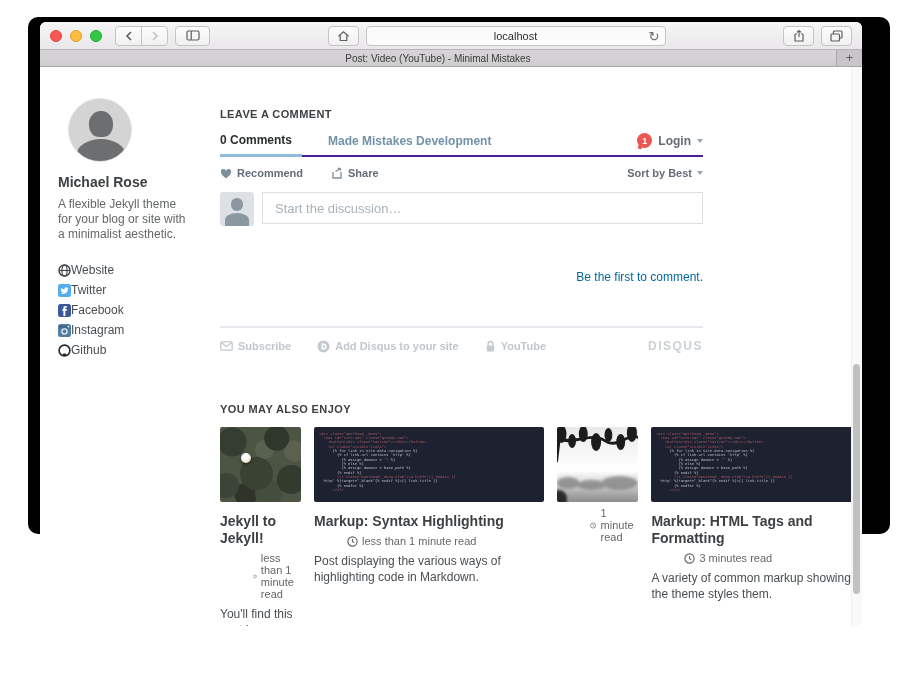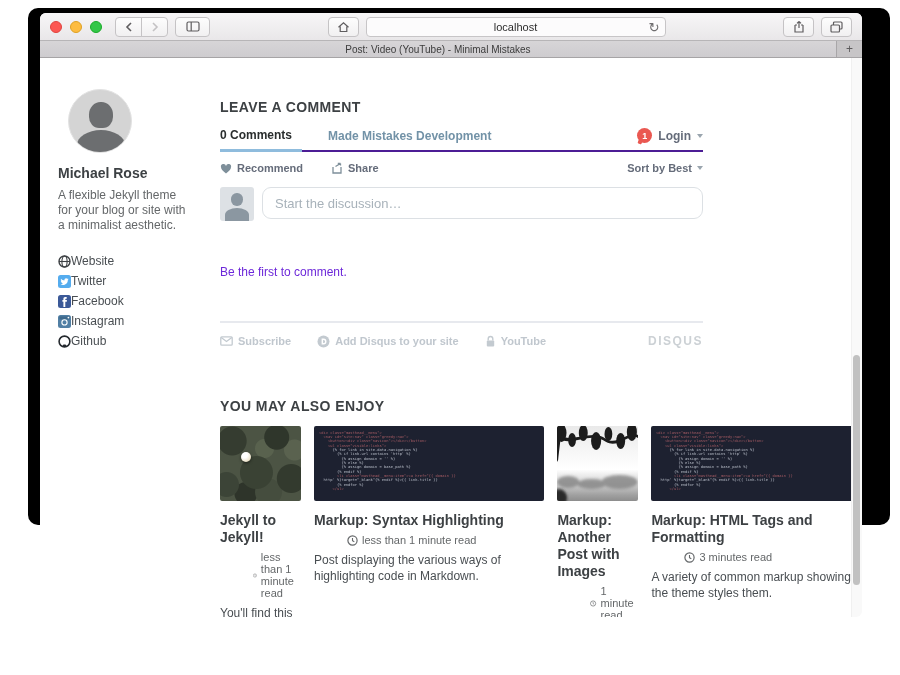--- a/index.html
+++ b/index.html
@@ -1,21 +1,21 @@
 <!DOCTYPE html>
 <html><head>
 <meta charset="utf-8">
 <style>
   * { box-sizing: border-box; margin: 0; padding: 0; }
   html,body { width:900px; height:675px; background:#fff; overflow:hidden;
     font-family:"Liberation Sans","DejaVu Sans",sans-serif; }
   .stage { position:relative; width:900px; height:675px; background:#fff; }
 
   
-  .shadow { position:absolute; left:28px; top:8px; width:862px; height:517px;
+  .shadow { position:absolute; left:28px; top:17px; width:862px; height:517px;
     background:#000; border-radius:10px; }
   .window { position:absolute; left:12px; top:5px; width:822px; height:604px;
     border-radius:6px; overflow:hidden; background:#fff; display:flex; flex-direction:column; }
 
   
   .titlebar { flex:none; height:28px; background:linear-gradient(#f7f6f7,#e9e7e9);
     border-bottom:1px solid #b7b5b7; display:flex; align-items:center; padding:0 10px; gap:7px; }
   .traffic { display:flex; gap:8px; margin-right:6px; }
   .tl { width:12px; height:12px; border-radius:50%; }
   .tl-red { background:#fc5753; border:1px solid #e0443e; }
@@ -59,21 +59,21 @@
   .avatar .body { position:absolute; left:8px; top:40px; width:48px; height:30px;
     border-radius:50% 50% 0 0; background:#6c6e70; }
   .author { margin-top:12px; font-size:14px; font-weight:bold; color:#3d4144; }
   .bio { margin-top:7px; font-size:12px; line-height:15px; color:#646769; width:130px; }
   .sb-links { margin-top:22px; display:flex; flex-direction:column; gap:8px; }
   .sb-link { display:flex; align-items:center; font-size:12px; color:#494e52; height:12px; }
   .sb-link svg { flex:none; display:block; }
 
   
   .main { flex:1; padding-top:0; }
-  .sec-heading { font-size:14px; font-weight:bold; letter-spacing:.4px; color:#3d4144; }
+  .sec-heading { font-size:11px; font-weight:bold; letter-spacing:.4px; color:#3d4144; }
   .comments { width:483px; margin-top:41px; }
   .dq-tabs { margin-top:13px; display:flex; align-items:center; border-bottom:2px solid #4c1d95;
     font-size:12px; font-weight:bold; }
   .dq-tab-active { color:#2a2e2e; padding:0 10px 7px 0; border-bottom:3px solid #8fbcdd; margin-bottom:-2px; }
   .dq-community { color:#7292a7; margin-left:26px; padding-bottom:7px; }
   .dq-login { margin-left:auto; display:flex; align-items:center; gap:6px; padding-bottom:7px; }
   .badge { position:relative; width:15px; height:15px; border-radius:50%; background:#ea5851;
     color:#fff; font-size:9px; font-weight:bold; display:flex; align-items:center; justify-content:center; }
   .badge:after { content:""; position:absolute; left:1px; bottom:-1px; width:4px; height:4px;
     background:#ea5851; border-radius:1px; transform:rotate(18deg); }
@@ -85,24 +85,24 @@
   .dq-tool { display:flex; align-items:center; gap:5px; }
   .dq-share { margin-left:28px; }
   .dq-sort { margin-left:auto; display:flex; align-items:center; gap:5px; }
   .dq-form { margin-top:13px; display:flex; gap:8px; }
   .dq-avatar { flex:none; width:34px; height:34px; border-radius:3px; background:#dde1e5;
     position:relative; overflow:hidden; }
   .dq-avatar .head { position:absolute; left:11px; top:6px; width:12px; height:13px;
     border-radius:48%; background:#8b97a1; }
   .dq-avatar .body { position:absolute; left:5px; top:21px; width:24px; height:14px;
     border-radius:50% 50% 0 0; background:#8b97a1; }
-  .dq-input { flex:1; height:32px; border:1px solid #dce0e4; border-radius:9px; background:#fff;
+  .dq-input { flex:1; height:32px; border:1px solid #dce0e4; border-radius:0; background:#fff;
     font-size:13px; color:#404040; padding:0 12px; font-family:"Liberation Sans","DejaVu Sans",sans-serif; }
   .dq-input::placeholder { color:#a8b2ba; }
-  .dq-empty { margin-top:44px; text-align:left; font-size:12px; color:#6d28d9; }
+  .dq-empty { margin-top:44px; text-align:right; font-size:12px; color:#0369a1; }
   .dq-footer { margin-top:42px; border-top:2px solid #e7e9ee; padding-top:11px;
     display:flex; align-items:center; font-size:11px; font-weight:bold; color:#c0c7ce; }
   .dq-fitem { display:flex; align-items:center; gap:5px; margin-right:26px; }
   .dq-brand { margin-left:auto; font-size:12px; font-weight:800; letter-spacing:1.5px; color:#ccd1d5; }
 
   
   .related { margin-top:50px; margin-right:24px; }
   .cards { margin-top:12px; display:grid; grid-template-columns:repeat(4,1fr); gap:13px; }
   .card-thumb { width:100%; height:75px; border-radius:2px; position:relative; overflow:hidden; }
   .thumb-jekyll { background-color:#4c5444; background-image:
@@ -390,21 +390,20 @@
                       <circle cx="47" cy="7" r="8"></circle>
                       <circle cx="70" cy="15" r="9"></circle>
                       <circle cx="92" cy="8" r="7"></circle>
                       <circle cx="114" cy="15" r="8"></circle>
                       <circle cx="134" cy="6" r="9"></circle>
                       <path d="M0,0 L10,0 C6,14 4,24 2,34 L0,36 Z"></path>
                     </g>
                     <ellipse cx="4" cy="72" rx="14" ry="9" fill="#2c2c2c" filter="url(#bl)"></ellipse>
                   </svg>
                 </div>
-                <h3 class="card-title">Markup: Another Post with Images</h3>
                 <div class="card-meta">
                   <svg width="11" height="11" viewBox="0 0 11 11">
                       <circle cx="5.5" cy="5.5" r="4.6" fill="none" stroke="#646769" stroke-width="1.2"></circle>
                       <path d="M5.5 3 V5.7 L7.3 6.8" fill="none" stroke="#646769" stroke-width="1.1"></path>
                     </svg>
                   <span>1 minute read</span>
                 </div>
 
               </article>
 

